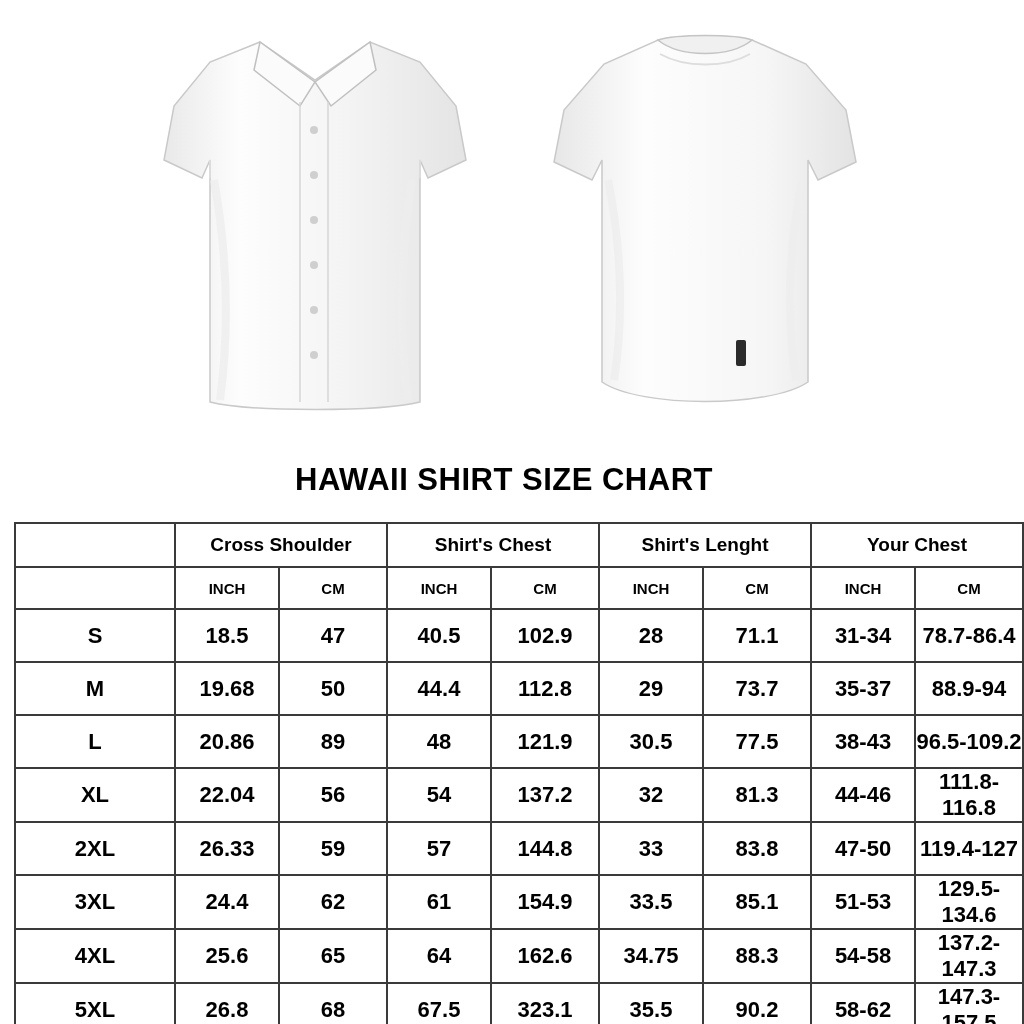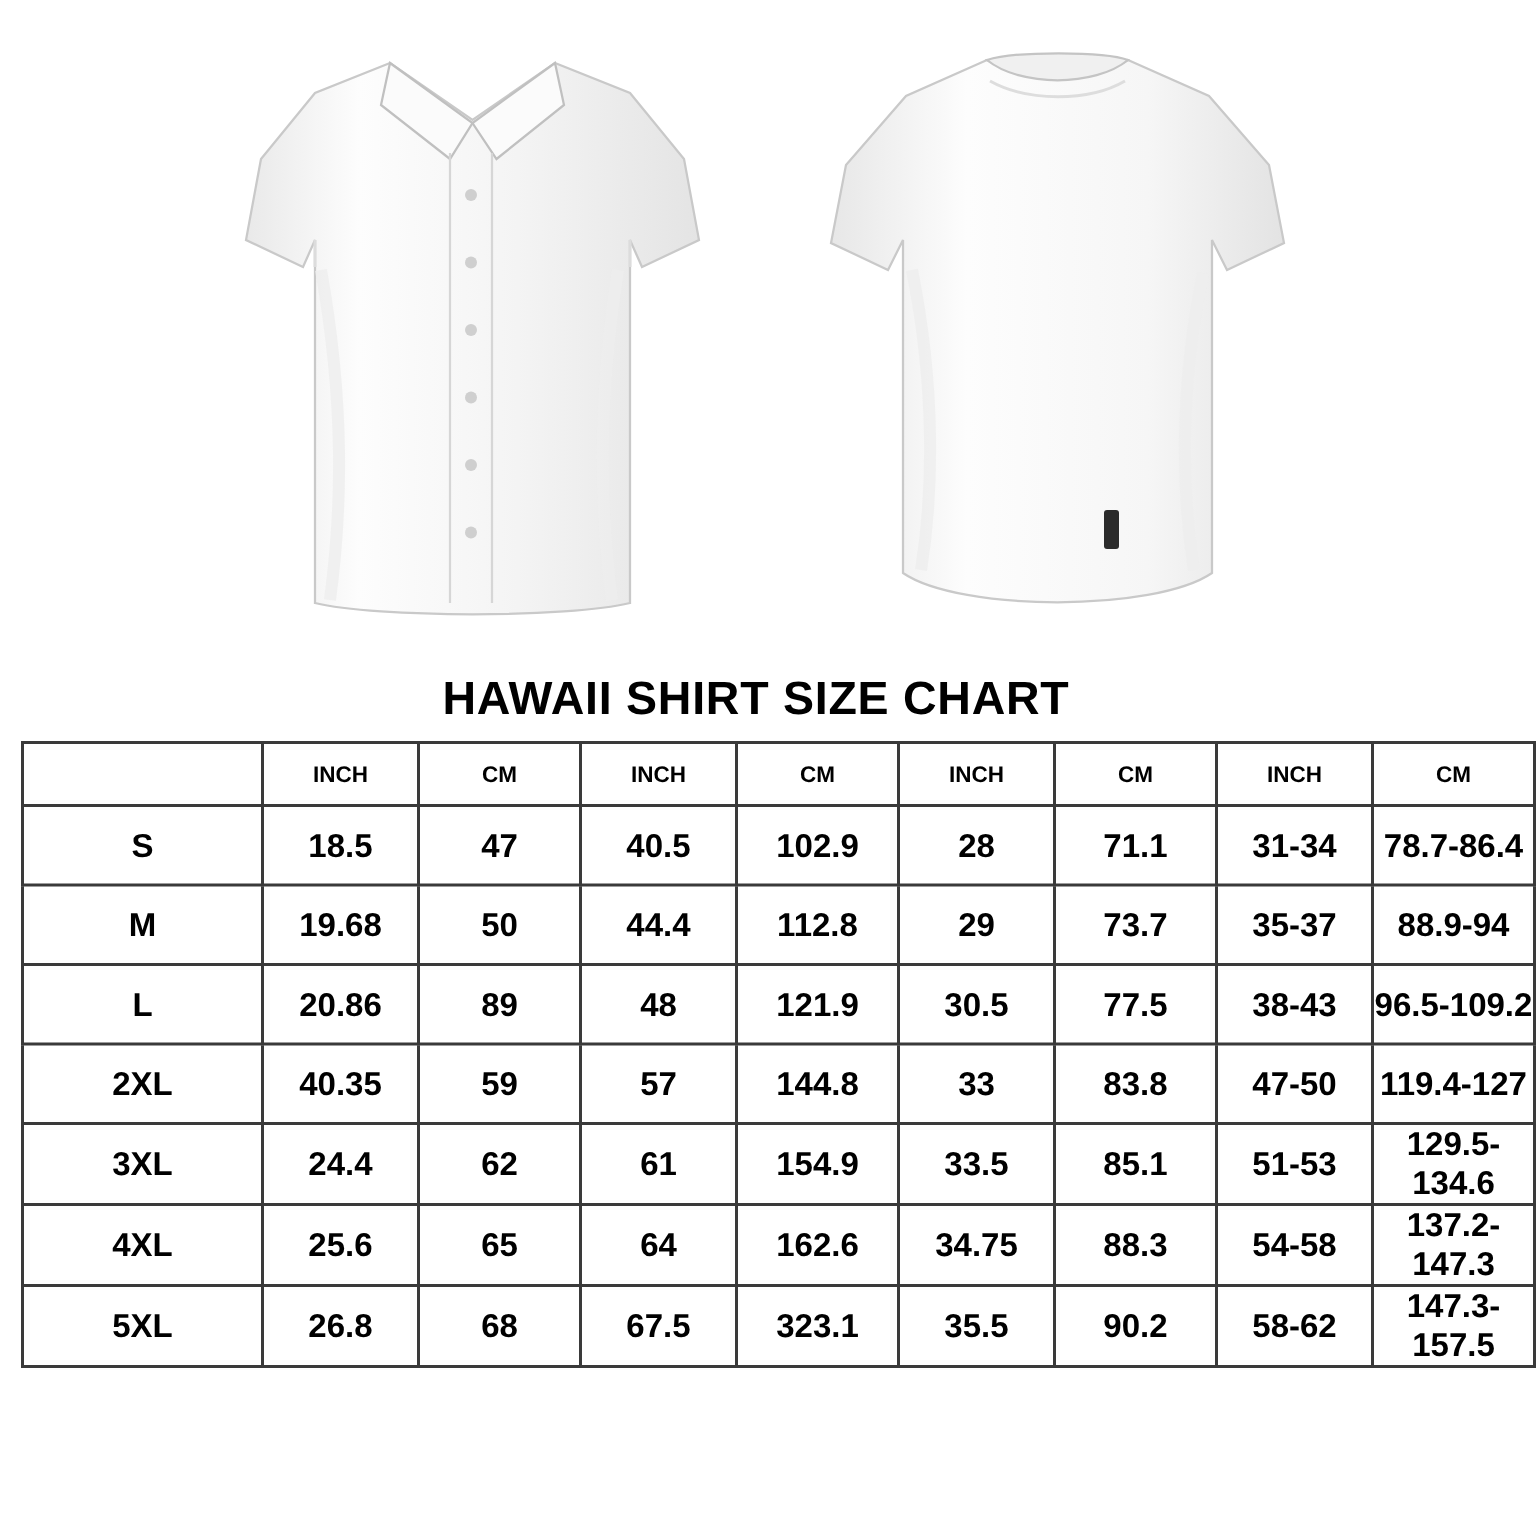--- a/index.html
+++ b/index.html
@@ -34,21 +34,21 @@
   }
   #shirt-front { left: 150px; width: 330px; height: 420px; }
   #shirt-back  { left: 540px; width: 330px; height: 420px; }
 
   
   #chart-title {
     text-align: center;
     font-size: 31px;
     font-weight: bold;
     letter-spacing: 0.5px;
-    margin: 0;
+    margin: 14px;
     padding: 0 16px 10px 0;
     font-family: "Liberation Sans", sans-serif;
   }
 
   
   #size-table-wrap {
     padding: 0 14px;
   }
   table.size-chart {
     border-collapse: collapse;
@@ -166,20 +166,27 @@
           <col class="c-in">
           <col class="c-cm">
         <col class="c-in">
           <col class="c-cm">
         <col class="c-in">
           <col class="c-cm">
         <col class="c-in">
           <col class="c-cm">
       </colgroup>
       <tbody>
+        <tr class="group-head">
+          <td class="blank"></td>
+          <td colspan="2">Cross Shoulder</td>
+          <td colspan="2">Shirt's Chest</td>
+          <td colspan="2">Shirt's Lenght</td>
+          <td colspan="2">Your Chest</td>
+        </tr>
         <tr class="unit-head">
           <td class="blank"></td>
           <td class="hl">INCH</td>
           <td>CM</td>
           <td class="hl">INCH</td>
           <td>CM</td>
           <td class="hl">INCH</td>
           <td>CM</td>
           <td class="hl">INCH</td>
           <td>CM</td>
@@ -214,24 +221,35 @@
           <td class="hl">20.86</td>
           <td>89</td>
           <td class="hl">48</td>
           <td>121.9</td>
           <td class="hl">30.5</td>
           <td>77.5</td>
           <td class="hl">38-43</td>
           <td class="cm-small">96.5-109.2</td>
         </tr>
 
+        <tr class="data-row">
+          <td class="size-cell">XL</td>
+          <td class="hl">22.04</td>
+          <td>56</td>
+          <td class="hl">54</td>
+          <td>137.2</td>
+          <td class="hl">32</td>
+          <td>81.3</td>
+          <td class="hl">44-46</td>
+          <td class="cm-small">111.8-116.8</td>
+        </tr>
 
         <tr class="data-row">
           <td class="size-cell">2XL</td>
-          <td class="hl">40.35</td>
+          <td class="hl">26.33</td>
           <td>59</td>
           <td class="hl">57</td>
           <td>144.8</td>
           <td class="hl">33</td>
           <td>83.8</td>
           <td class="hl">47-50</td>
           <td class="cm-small">119.4-127</td>
         </tr>
 
         <tr class="data-row">

